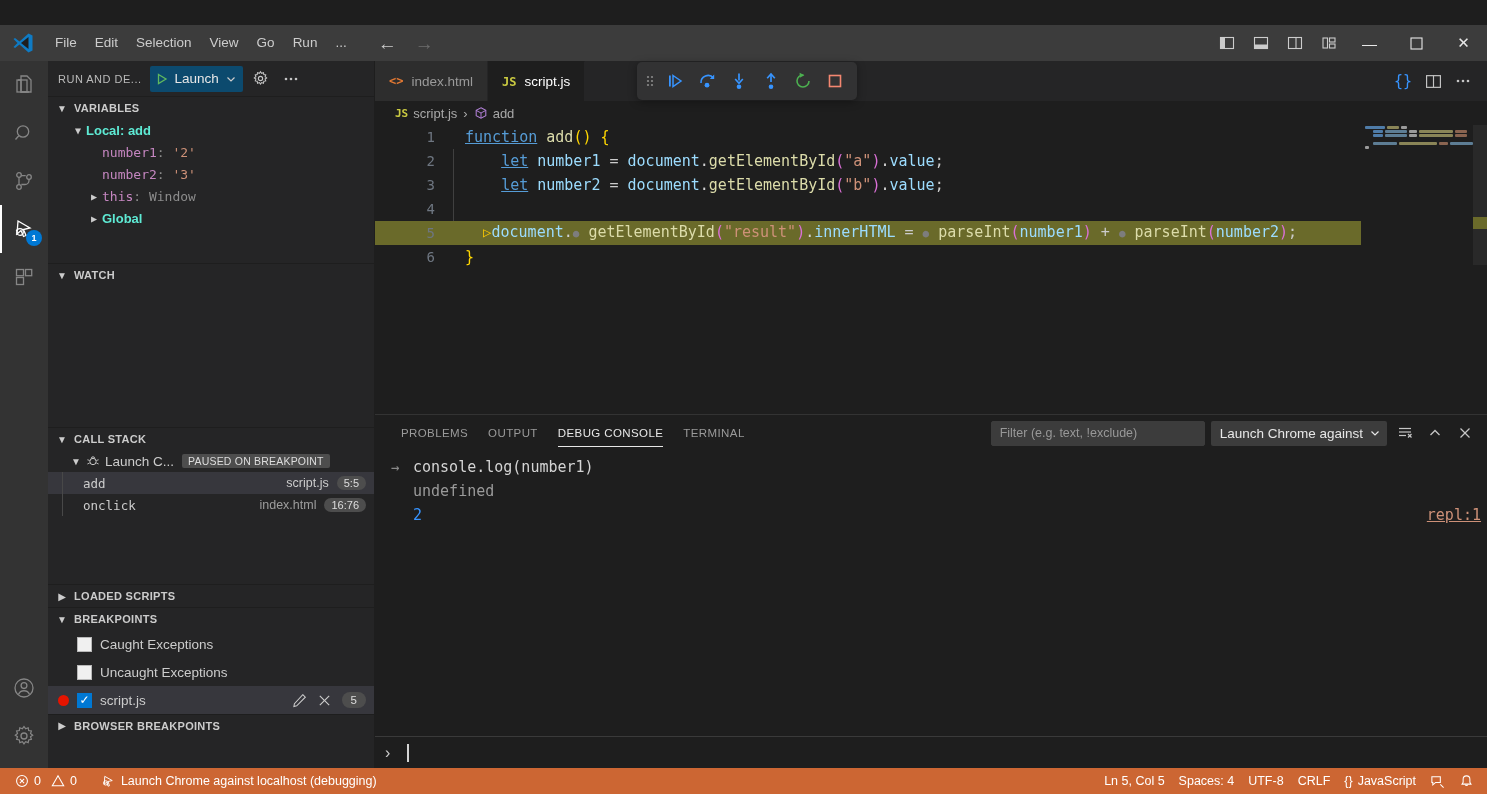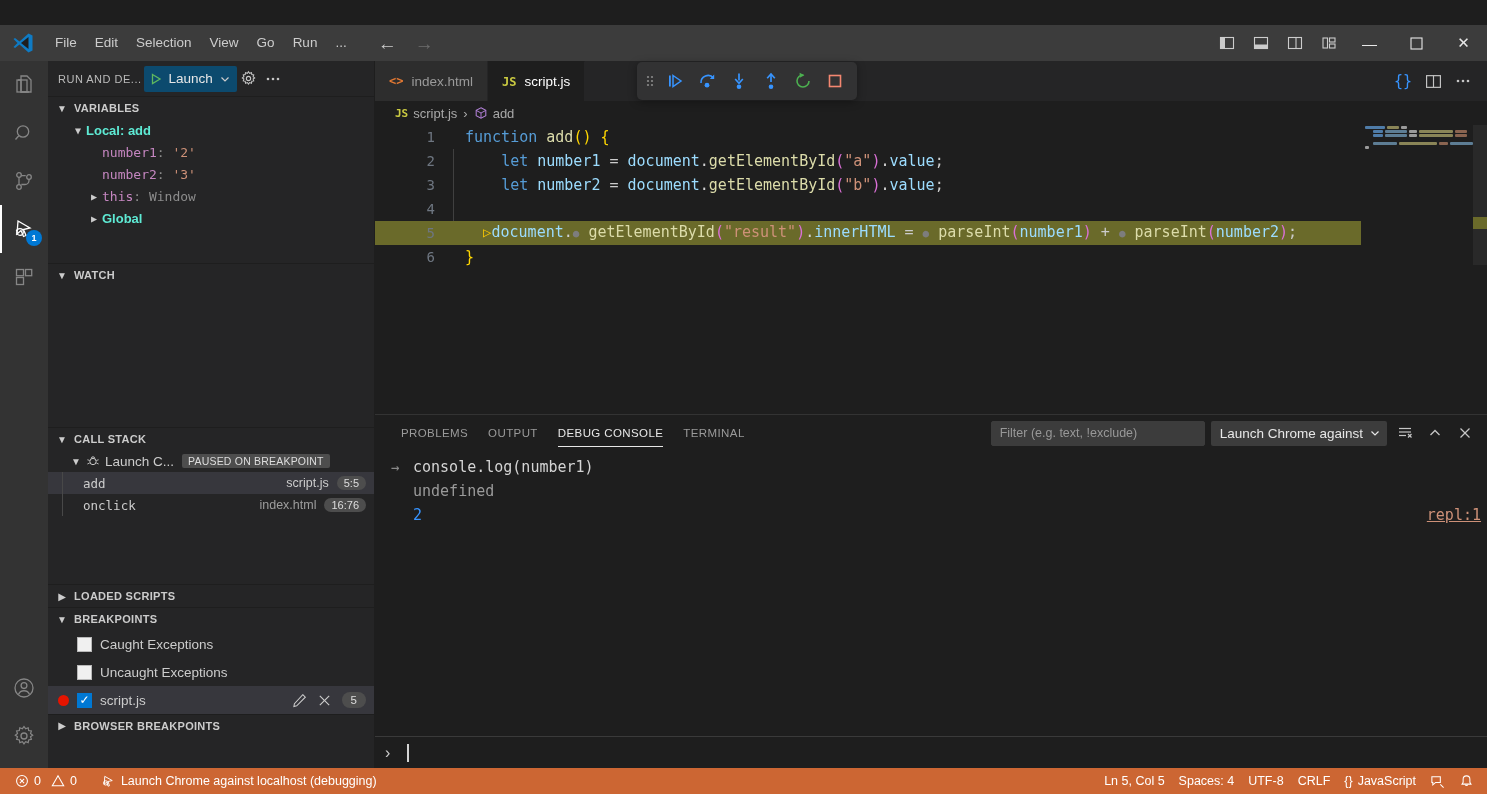--- a/index.html
+++ b/index.html
@@ -47,21 +47,21 @@
   .act-spacer { flex: 1 1 auto; }
   .badge {
     position: absolute; right: 6px; bottom: 7px; min-width: 16px; height: 16px;
     background: #0078d4; color: #ffffff; border-radius: 8px; font-size: 9px;
     display: flex; align-items: center; justify-content: center; padding: 0 4px;
     font-family: "Liberation Sans", sans-serif; font-weight: bold;
   }
 
   
   .sidebar { width: 327px; flex: 0 0 327px; background: #252526; display: flex; flex-direction: column; border-right: 1px solid #1e1e1e; }
-  .sidebar-header { height: 35px; display: flex; align-items: center; padding: 0 4px 0 10px; }
+  .sidebar-header { height: 35px; display: flex; align-items: center; padding: 0 4px 0 10px; gap: 6px; }
   .sidebar-title { font-size: 11px; letter-spacing: .5px; color: #bbbbbb; text-transform: uppercase; white-space: nowrap; }
   .launch-chip {
     display: flex; align-items: center; gap: 6px; background: #0c4a6e; height: 26px;
     padding: 0 6px 0 5px; border-radius: 2px; margin-left: 2px;
   }
   .launch-chip .label { font-size: 13.5px; color: #e7e7e7; }
   .hdr-icon { width: 24px; height: 24px; display: flex; align-items: center; justify-content: center; color: #c5c5c5; }
 
   .section { border-top: 1px solid #1e1e1e; }
   .section-head { height: 22px; display: flex; align-items: center; gap: 4px; padding-left: 6px; cursor: pointer; }
@@ -114,21 +114,21 @@
   .bc-item { display: flex; align-items: center; gap: 5px; }
 
   .code-wrap { flex: 1 1 auto; position: relative; overflow: hidden; min-height: 0; }
   .code { position: absolute; inset: 0; font-family: "DejaVu Sans Mono", monospace; font-size: 15px; line-height: 24px; }
   .cline { height: 24px; display: flex; align-items: center; white-space: pre; position: relative; }
   .cline.current { background: #6a6a2a; }
   .gutter-bp { width: 28px; display: flex; align-items: center; justify-content: center; flex: 0 0 28px; }
   .lnum { width: 36px; text-align: right; color: #6e7681; flex: 0 0 36px; font-size: 14px; padding-right: 4px; }
   .ctext { padding-left: 26px; position: relative; }
   .indent-guide { position: absolute; left: 78px; top: 0; bottom: 0; width: 1px; background: #404040; }
-  .tok-kw { color: #569cd6; }
+  .tok-kw { color: #569cd6; text-decoration: underline; }
   .tok-fn { color: #dcdcaa; }
   .tok-var { color: #9cdcfe; }
   .tok-str { color: #ce9178; }
   .tok-punc { color: #cccccc; }
   .tok-paren-y { color: #ffd700; }
   .tok-paren-p { color: #da70d6; }
   .tok-prop { color: #d4d4d4; }
   .inline-dot { color: #7d7d7d; font-size: 11px; }
   .bp-marker { color: #e51400; font-size: 14px; }
   .curptr { color: #ffcc00; font-size: 14px; }

